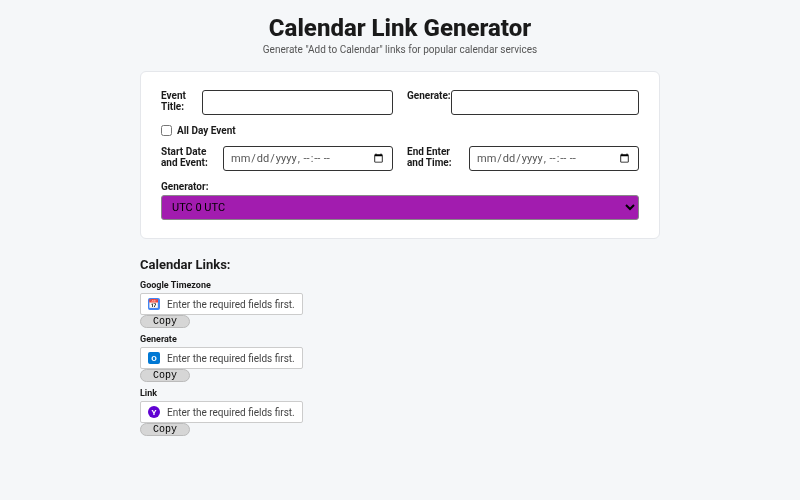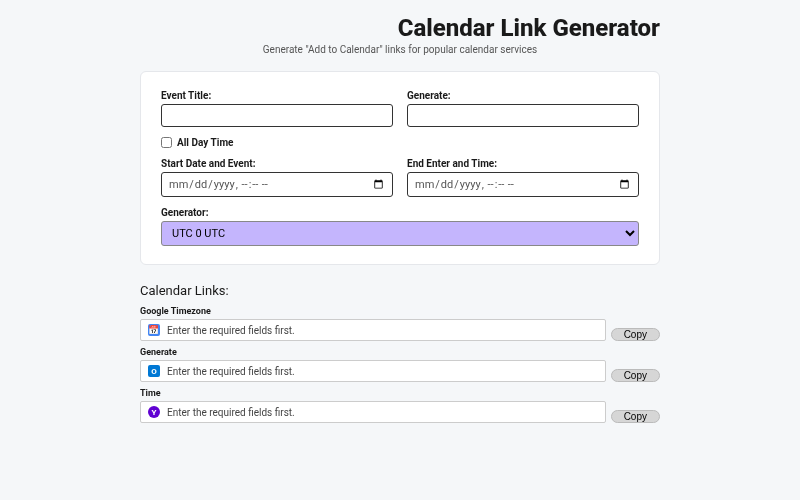--- a/index.html
+++ b/index.html
@@ -8,21 +8,21 @@
       background: #f5f7f9;
       color: #1a1a1a;
       font-size: 12px;
     }
     .container {
       max-width: 520px;
       margin: 0 auto;
       padding: 14px 0;
     }
     h1 {
-      text-align: right;
+      text-align: center;
       font-size: 24px;
       font-weight: 800;
       margin-bottom: 2px;
     }
     .subtitle {
       text-align: center;
       font-size: 10px;
       color: #555;
       margin-bottom: 16px;
     }
@@ -34,21 +34,21 @@
       margin-bottom: 18px;
     }
     .row {
       display: flex;
       gap: 14px;
       margin-bottom: 10px;
     }
     .field {
       flex: 1;
       display: flex;
-      flex-direction: column;
+      flex-direction: row;
     }
     .field-full {
       width: 100%;
       margin-bottom: 10px;
     }
     label {
       font-size: 10px;
       font-weight: 700;
       margin-bottom: 3px;
       display: block;
@@ -60,21 +60,21 @@
       padding: 4px 6px;
       font-size: 11px;
       font-family: inherit;
       background: #fff;
     }
     textarea {
       height: 44px;
       resize: none;
     }
     select {
-      background: #c4b5fd;
+      background: #a21caf;
       border: 1px solid #888;
     }
     input[type="datetime-local"] {
       color: #555;
     }
     .checkbox-row {
       display: flex;
       align-items: center;
       gap: 5px;
       margin-bottom: 10px;
@@ -83,35 +83,35 @@
       margin-bottom: 0;
       font-size: 10px;
       font-weight: 700;
     }
     input[type="checkbox"] {
       width: 11px;
       height: 11px;
     }
     .links-section h2 {
       font-size: 13px;
-      font-weight: 400;
+      font-weight: 700;
       margin-bottom: 8px;
     }
     .link-group {
       margin-bottom: 6px;
     }
     .link-service {
       font-size: 9px;
       font-weight: 700;
       margin-bottom: 3px;
     }
     .link-row {
       display: flex;
-      align-items: flex-end;
-      gap: 5px;
+      align-items: flex-start;
+      flex-direction: column;
     }
     .link-box {
       flex: 1;
       display: flex;
       align-items: center;
       gap: 7px;
       border: 1px solid #ccc;
       background: #fff;
       padding: 4px 7px;
       font-size: 10px;
@@ -136,21 +136,21 @@
     .icon-outlook::before { content: "O"; }
     .icon-yahoo { background: #6001d2; border-radius: 50%; }
     .icon-yahoo::before { content: "Y"; font-size: 8px; }
     .copy-btn {
       background: #d6d6d6;
       border: 1px solid #bbb;
       padding: 0 12px;
       font-size: 10px;
       cursor: pointer;
       border-radius: 10px;
-      font-family: Liberation Sans, sans-serif;
+      font-family: Liberation Mono, monospace;
     }
   </style>
 </head>
 <body>
 
 <div class="container">
   <h1>Calendar Link Generator</h1>
   <div class="subtitle">Generate "Add to Calendar" links for popular calendar services</div>
 
   <div class="card">
@@ -161,21 +161,21 @@
       </div>
       <div class="field">
         <label>Generate:</label>
         <input type="text" value="" style="">
       </div>
     </div>
 
 
     <div class="checkbox-row">
       <input type="checkbox" style="">
-      <label>All Day Time</label>
+      <label>All Day Event</label>
     </div>
 
     <div class="row">
       <div class="field">
         <label>Start Date and Event:</label>
         <input type="datetime-local" style="">
       </div>
       <div class="field">
         <label>End Enter and Time:</label>
         <input type="datetime-local" style="">
@@ -209,21 +209,21 @@
       <div class="link-row">
         <div class="link-box">
           <span class="service-icon icon-outlook"></span>
           <span>Enter the required fields first.</span>
         </div>
         <button class="copy-btn">Copy</button>
       </div>
     </div>
 
     <div class="link-group">
-      <div class="link-service">Time</div>
+      <div class="link-service">Link</div>
       <div class="link-row">
         <div class="link-box">
           <span class="service-icon icon-yahoo"></span>
           <span>Enter the required fields first.</span>
         </div>
         <button class="copy-btn">Copy</button>
       </div>
     </div>
 
   </div>

